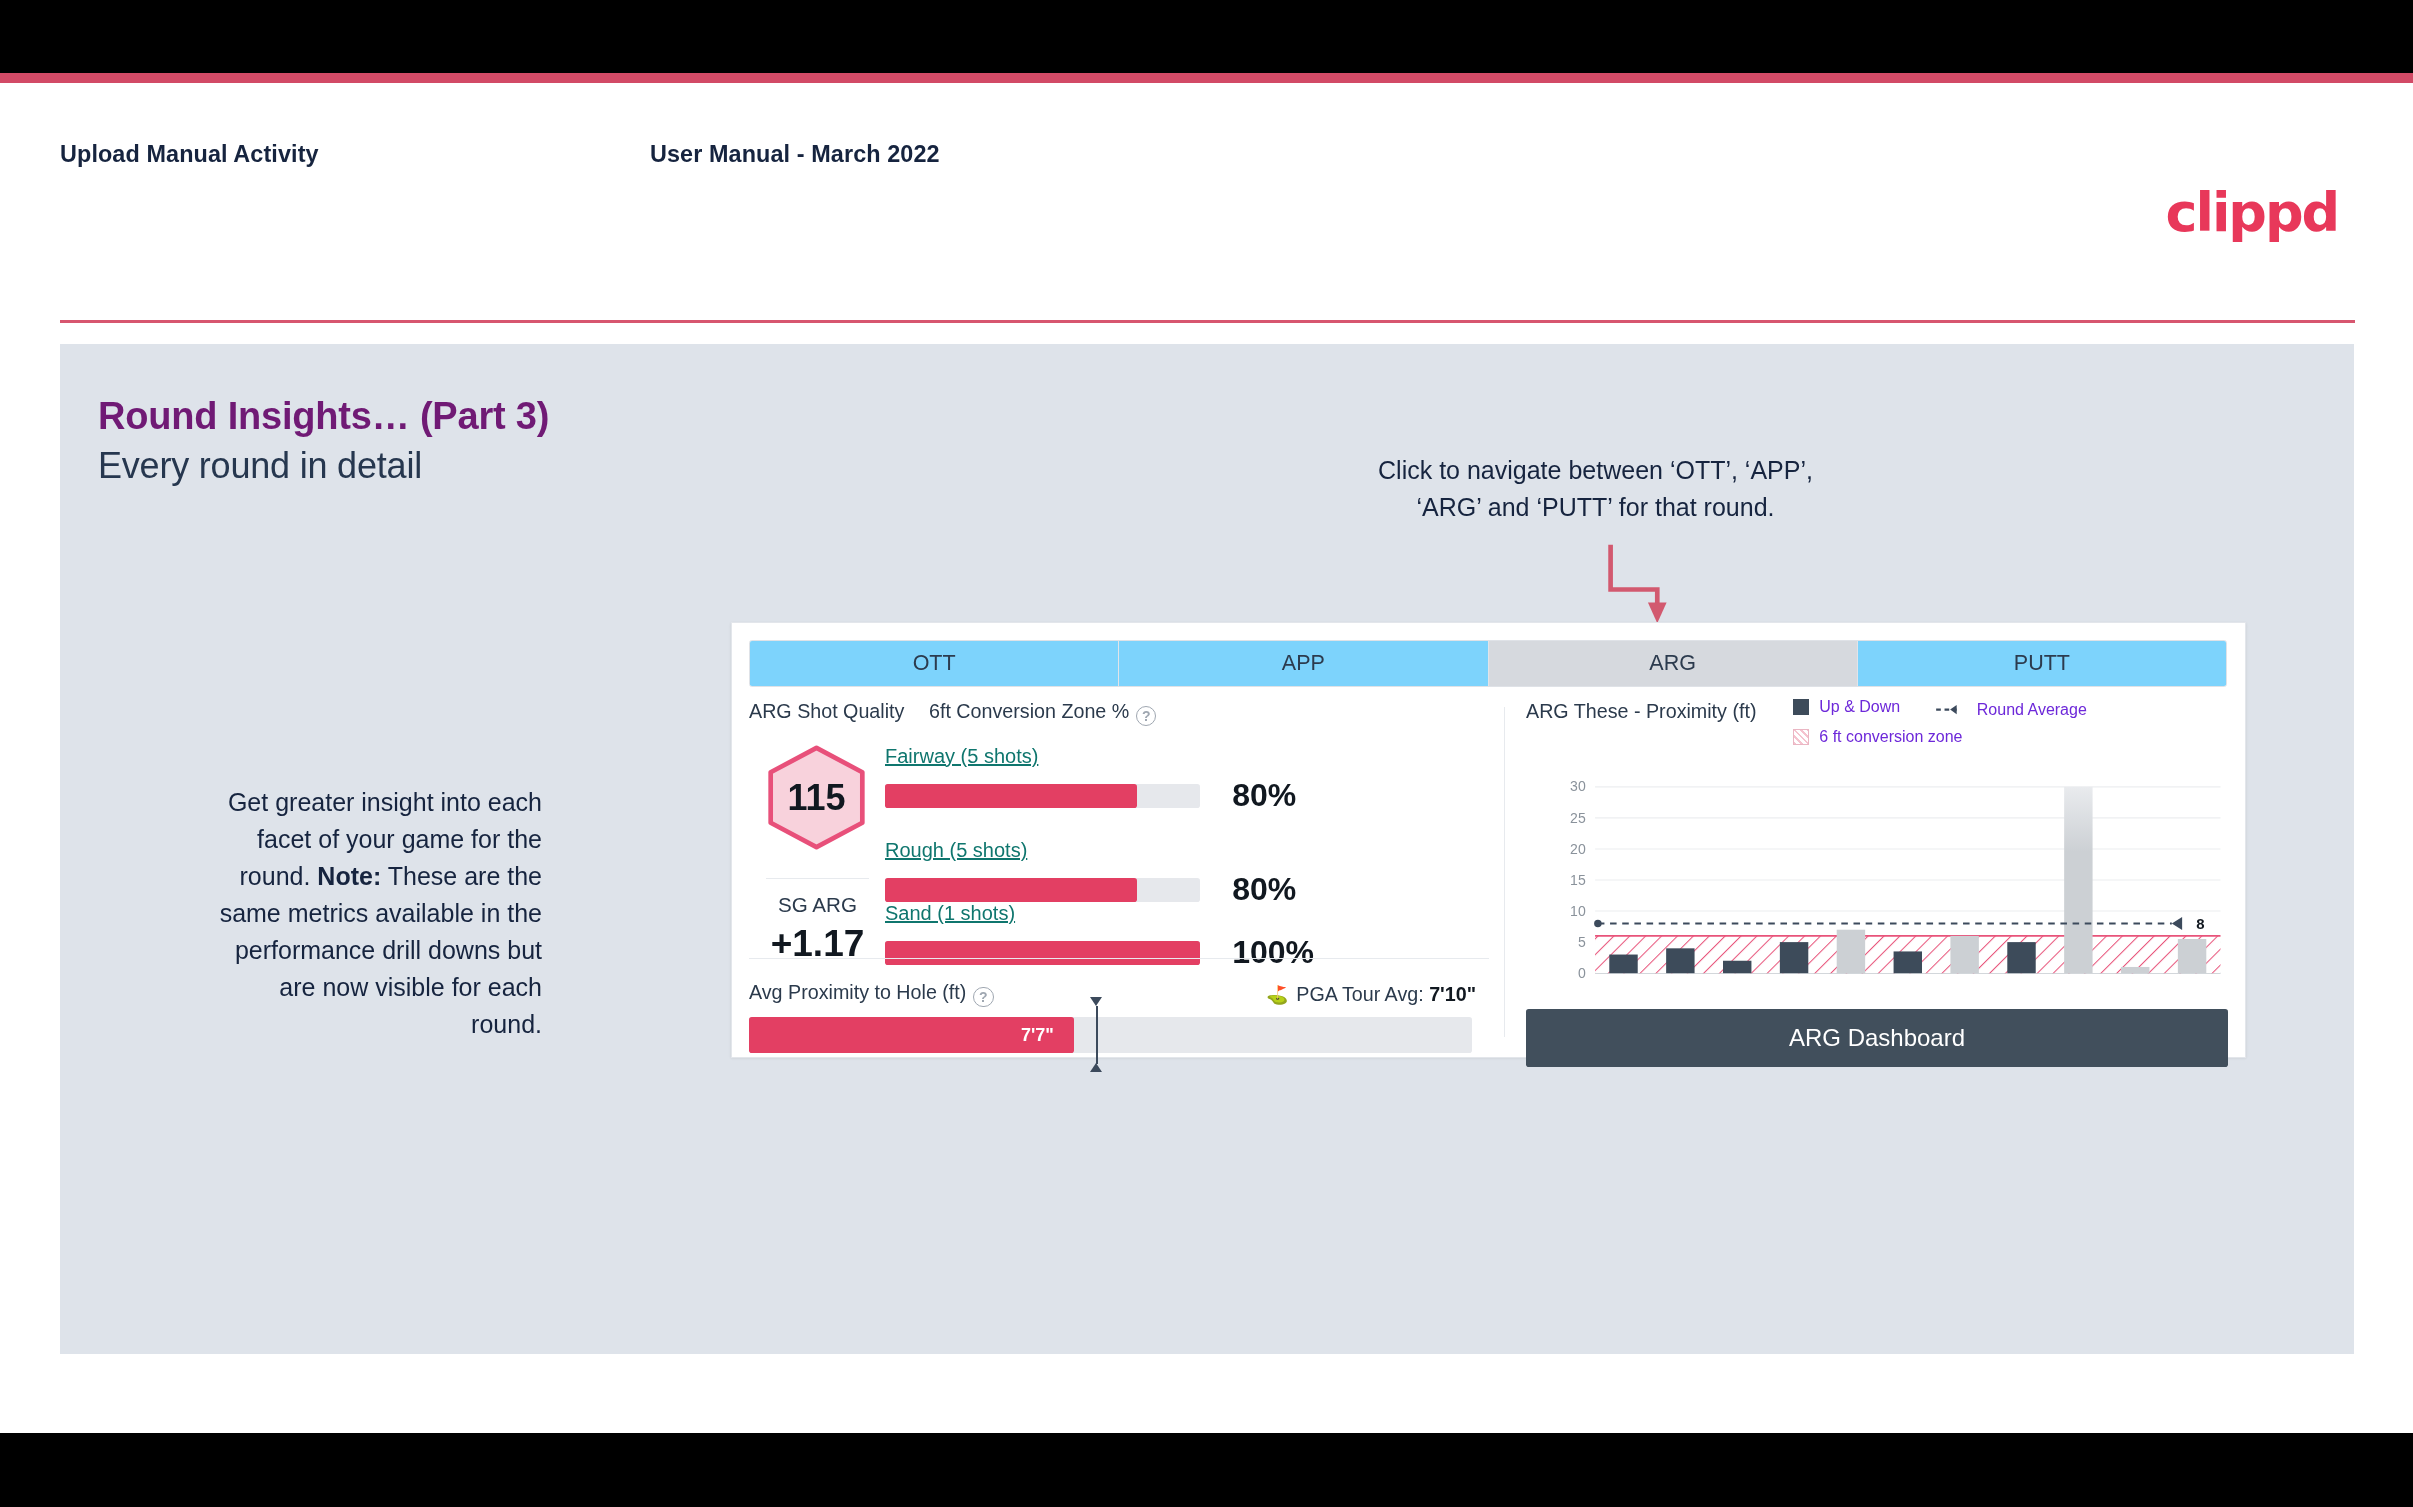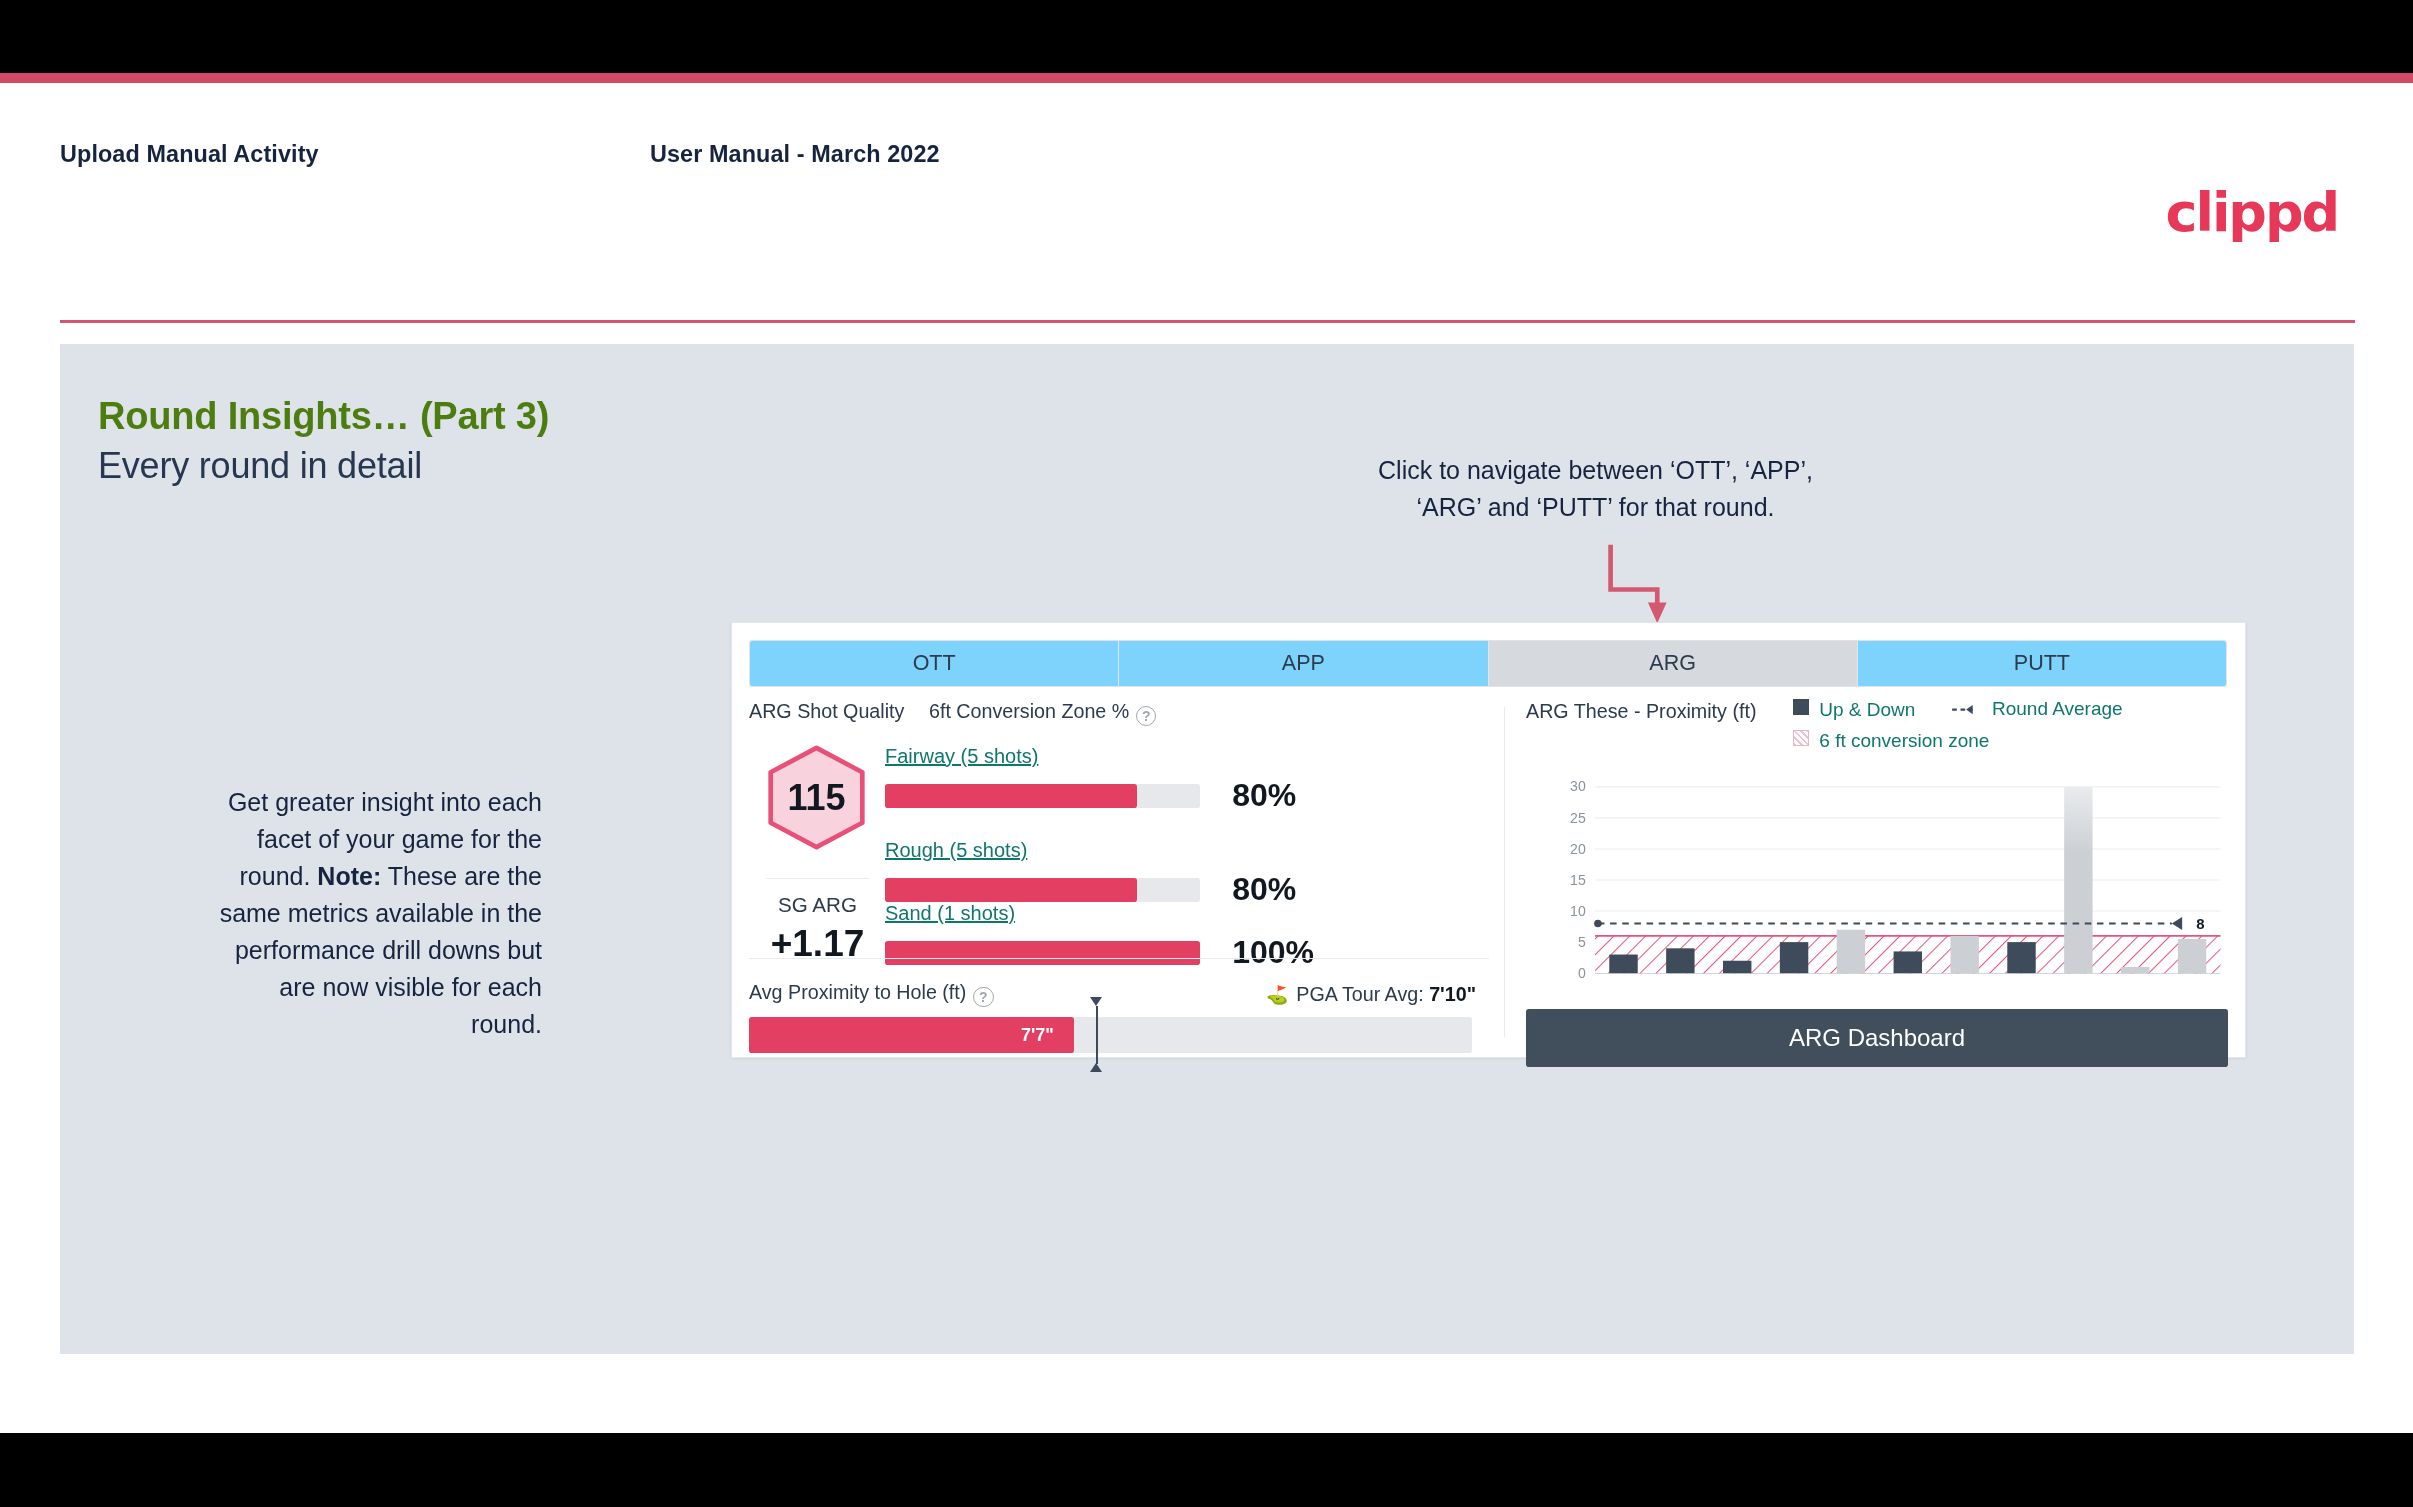--- a/index.html
+++ b/index.html
@@ -49,21 +49,21 @@
     background: #d7566f;
   }
   
   .content-panel {
     position: absolute; left: 60px; top: 271px;
     width: 2294px; height: 1010px;
     background: #dee3ea;
   }
   .page-title {
     position: absolute; left: 38px; top: 51px;
-    font-size: 38px; font-weight: 700; color: #4d7c0f;
+    font-size: 38px; font-weight: 700; color: #701a75;
     letter-spacing: -0.2px;
   }
   .page-subtitle {
     position: absolute; left: 38px; top: 101px;
     font-size: 36px; font-weight: 400; color: #26374f;
     letter-spacing: -0.2px;
   }
   .left-blurb {
     position: absolute; left: 145px; top: 440px;
     width: 337px;
@@ -215,22 +215,22 @@
   .card-right {
     position: absolute; left: 794px; top: 77px;
     width: 702px; height: 343px;
   }
   .chart-title {
     position: absolute; left: 0; top: 0;
     font-size: 19.7px; color: #2b3a4c;
   }
   .legend { position: absolute; left: 267px; top: -1.9px; width: 440px; }
   .leg-item {
-    display: inline-flex; 
-    font-size: 19px; color: #0f766e; margin-right: 32px;
+    display: inline-flex; align-items: center;
+    font-size: 16px; color: #6d28d9; margin-right: 32px;
   }
   .leg-swatch-dark {
     width: 16px; height: 16px; background: #3d4b5a; margin-right: 10.3px;
   }
   .leg-swatch-hatch {
     width: 16px; height: 16px; margin-right: 10.3px;
     border: 0.9px solid #eab6c3;
     background: repeating-linear-gradient(45deg, #f5c3cf 0 1.9px, #fff 1.9px 4.7px);
   }
   .leg-dash { display: inline-flex; align-items: center; margin-right: 8.4px; }

